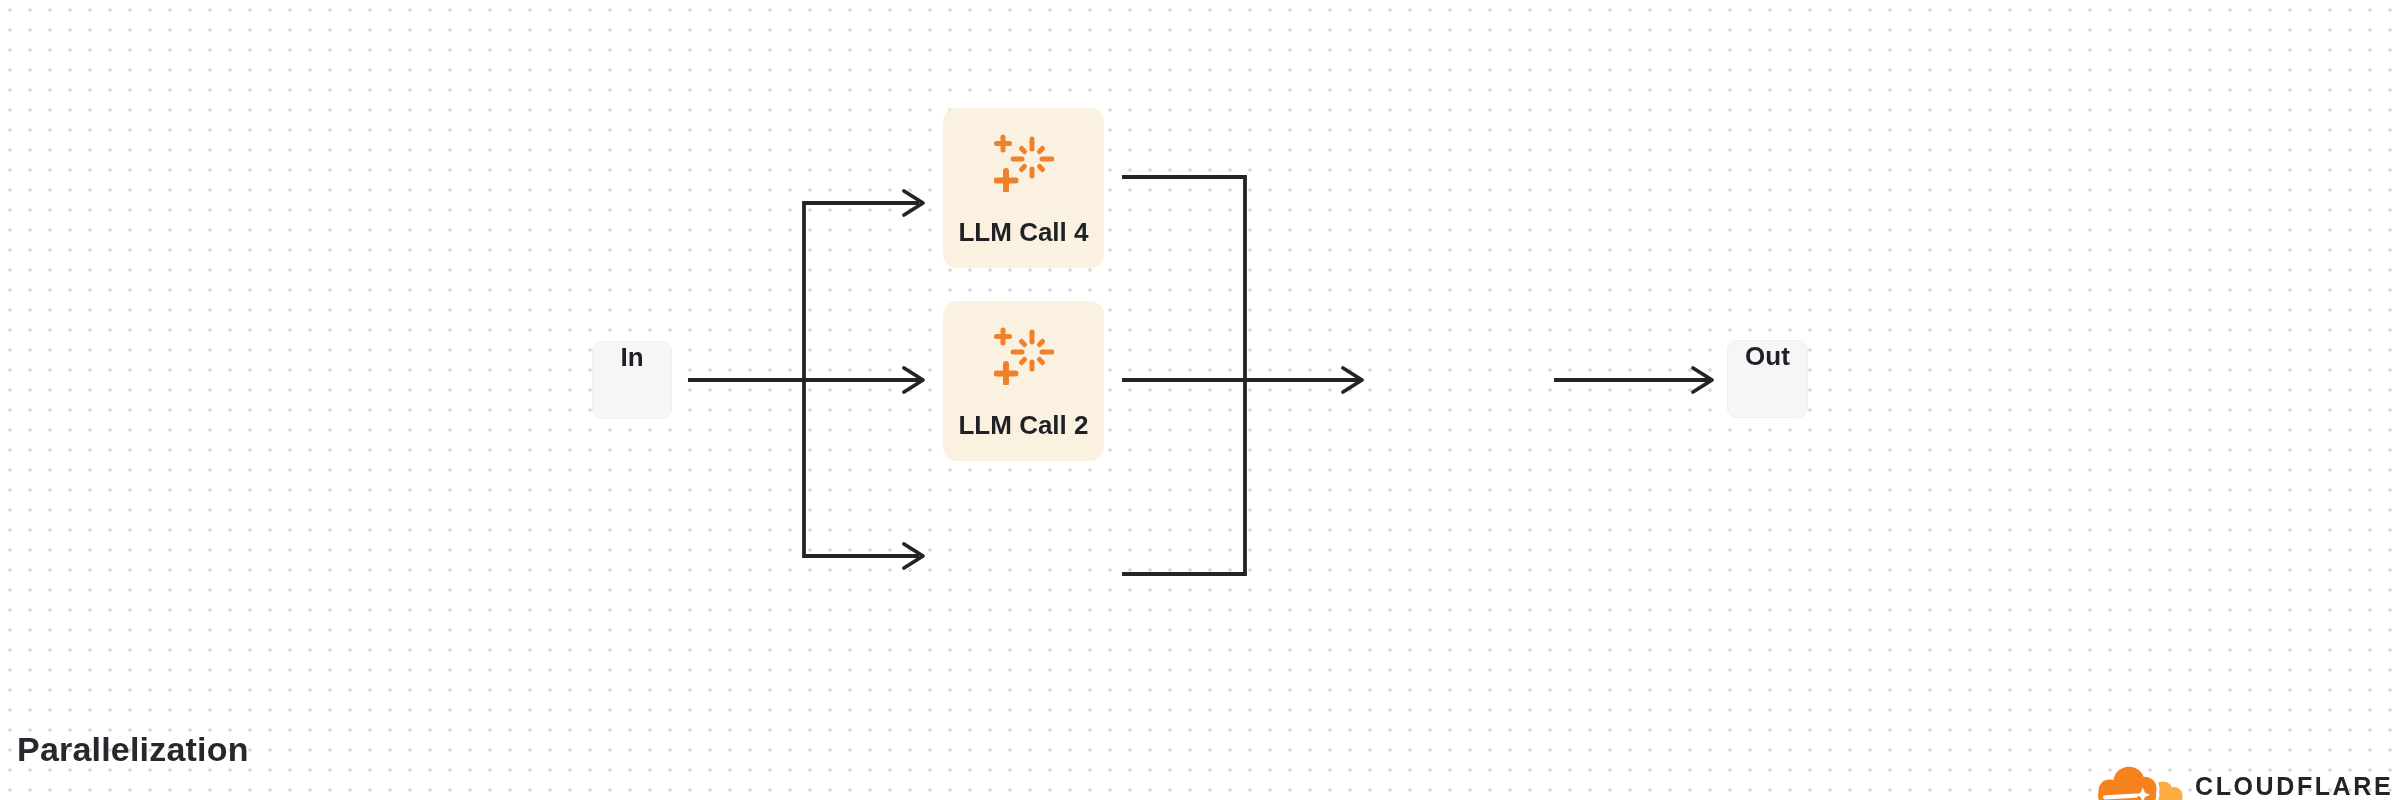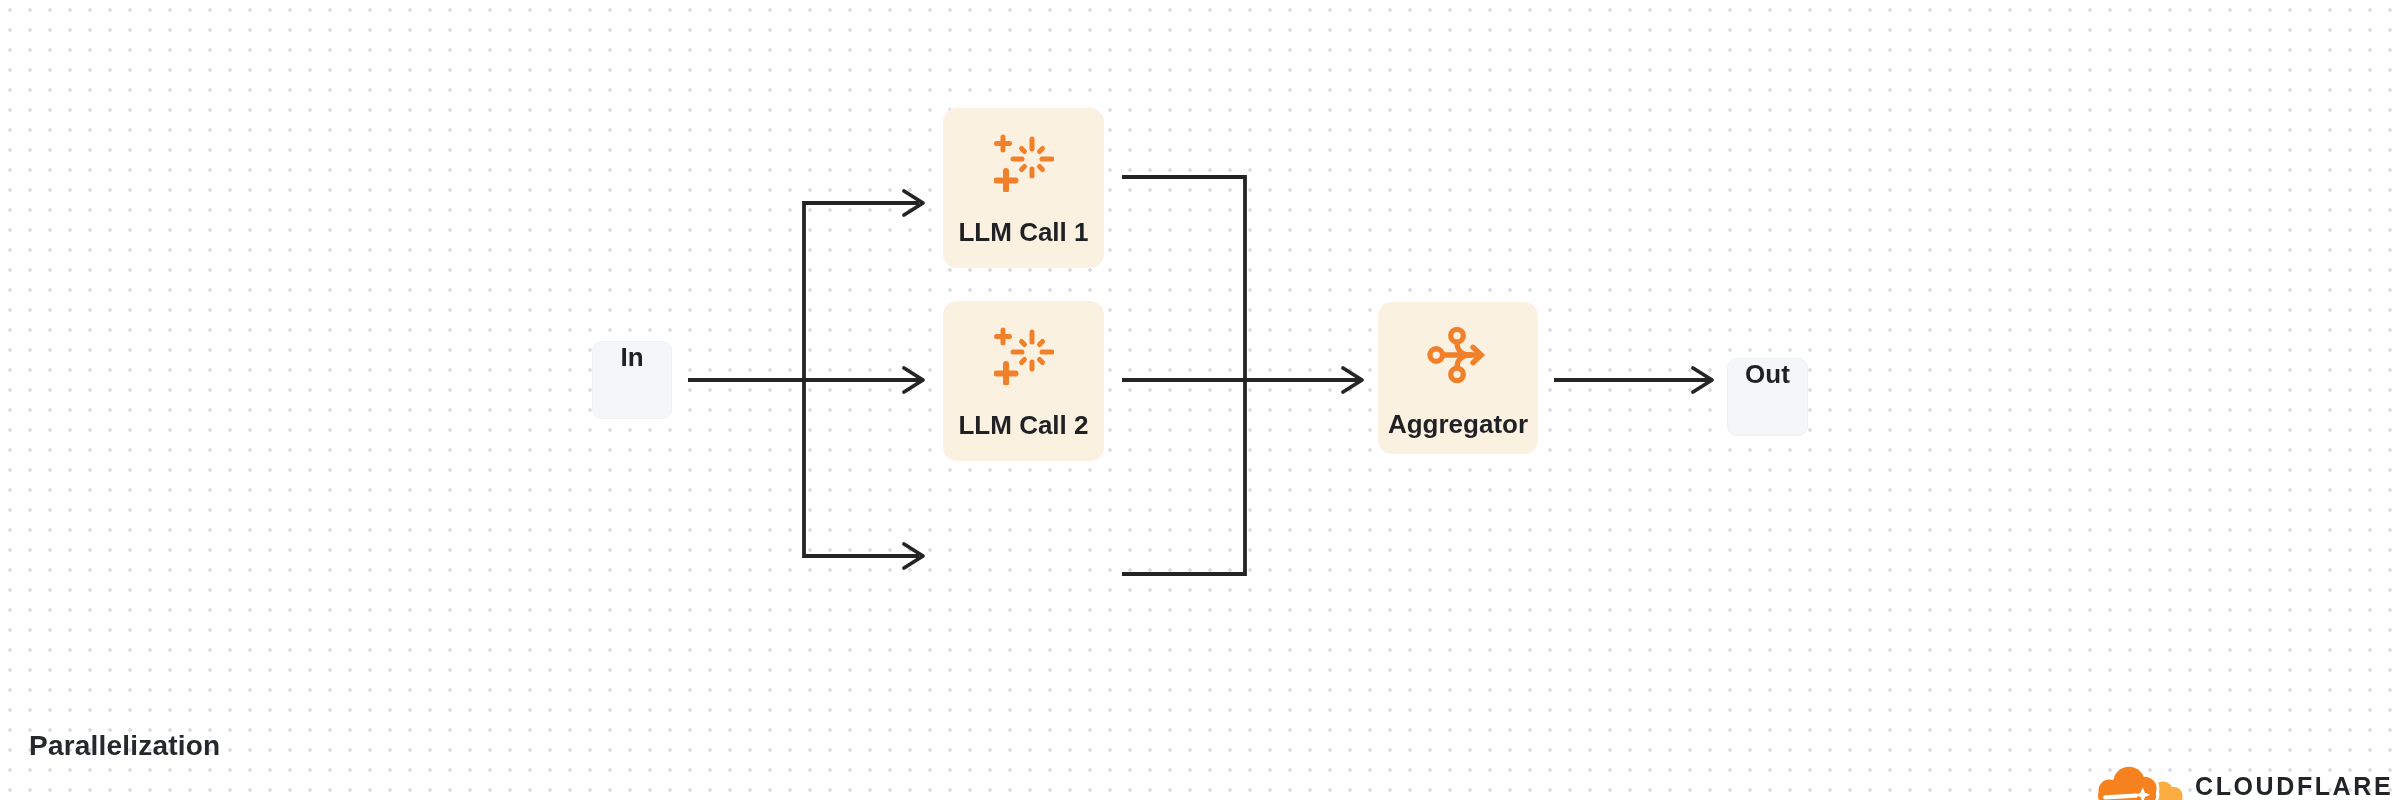--- a/index.html
+++ b/index.html
@@ -16,39 +16,39 @@
     background-position: 0 0;
   }
   .edges { position: absolute; left: 0; top: 0; width: 2400px; height: 800px; }
 
   .node { position: absolute; box-sizing: border-box; display: flex; flex-direction: column; align-items: center; }
   .io-node {
     background: #f5f6f8; border: 1px solid #f0f0f3; border-radius: 10px;
     font-weight: 700; font-size: 26px; color: #1f2125;
   }
   #node-in  { left: 592px; top: 341px; width: 80px; height: 78px; }
-  #node-out { left: 1727px; top: 340px; width: 81px; height: 78px; margin-top: 18px; }
+  #node-out { left: 1727px; top: 340px; width: 81px; height: 78px; }
 
   .task-node {
     background: #fbf1e1; border-radius: 14px;
   }
   .task-node .icon { margin-top: 26px; height: 58px; display: block; }
   .task-node .label {
     margin-top: 27px; font-weight: 700; font-size: 26px; color: #1f2125;
     line-height: 27px; white-space: nowrap;
   }
   #node-llm1 { left: 943px; top: 108px;  width: 161px; height: 160px; }
   #node-llm2 { left: 943px; top: 301px;  width: 161px; height: 160px; }
   #node-llm3 { left: 943px; top: 492px;  width: 161px; height: 160px; }
   #node-agg  { left: 1378px; top: 302px; width: 160px; height: 152px; }
   #node-agg .icon { margin-top: 24px; }
 
   .title {
-    position: absolute; left: 29px; top: 730px;
-    font-weight: 700; font-size: 28px; color: #25282c; letter-spacing: 0.2px; text-align: center;
+    position: absolute; left: 17px; top: 730px;
+    font-weight: 700; font-size: 34px; color: #25282c; letter-spacing: 0.2px; text-align: center;
   }
 
   .brand {
     position: absolute; left: 2092px; top: 763px; height: 48px;
     display: flex; align-items: center;
   }
   .wordmark {
     font-weight: 700; font-size: 25px; color: #222528;
     letter-spacing: 2.6px; line-height: 22px; margin-left: 7px; margin-bottom: 3px;
     white-space: nowrap;
@@ -95,21 +95,21 @@
             <path d="M38,35 V42"></path>
           <path d="M48,25 H58"></path>
             <path d="M28,25 H19"></path>
           <path d="M45.5,17.5 L48.5,14.5"></path>
             <path d="M45.5,32.5 L48.5,35.5"></path>
           <path d="M30.5,32.5 L27.5,35.5"></path>
             <path d="M30.5,17.5 L27.5,14.5"></path>
         </g>
       </g>
     </svg>
-    <span class="label">LLM Call 1</span>
+    <span class="label">LLM Call 4</span>
   </div>
 
   <div class="node task-node" id="node-llm2">
     <svg class="icon" viewBox="0 0 60 58" width="60" height="58">
       <g stroke="#f0812a" stroke-linecap="round" fill="none">
         <path stroke-width="5" d="M9,3 V16 M2.5,9.5 H15.5"></path>
         <path stroke-width="6" d="M12,37 V56 M2.5,46.5 H21.5"></path>
         <g stroke-width="5">
           <path d="M38,5 V15"></path>
             <path d="M38,35 V42"></path>
@@ -119,34 +119,20 @@
             <path d="M45.5,32.5 L48.5,35.5"></path>
           <path d="M30.5,32.5 L27.5,35.5"></path>
             <path d="M30.5,17.5 L27.5,14.5"></path>
         </g>
       </g>
     </svg>
     <span class="label">LLM Call 2</span>
   </div>
 
 
-  <div class="node task-node" id="node-agg">
-    <svg class="icon" viewBox="0 0 64 60" width="62" height="58">
-      <g stroke="#f0812a" stroke-width="5.5" fill="none" stroke-linecap="round">
-        <circle cx="31" cy="10" r="6.5"></circle>
-        <circle cx="9.5" cy="30" r="6.5"></circle>
-        <circle cx="31" cy="50" r="6.5"></circle>
-        <path d="M16.5,30 H54"></path>
-        <path d="M31,17 C31,26 37,30 45,30"></path>
-        <path d="M31,43 C31,34 37,30 45,30"></path>
-        <path d="M47.5,22 L56,30 L47.5,38"></path>
-      </g>
-    </svg>
-    <span class="label">Aggregator</span>
-  </div>
 
   <div class="node io-node" id="node-out">
     <span>Out</span>
   </div>
 
   <div class="title">Parallelization</div>
 
   <div class="brand">
     <svg viewBox="0 0 104 52" width="96" height="48">
       <defs>

